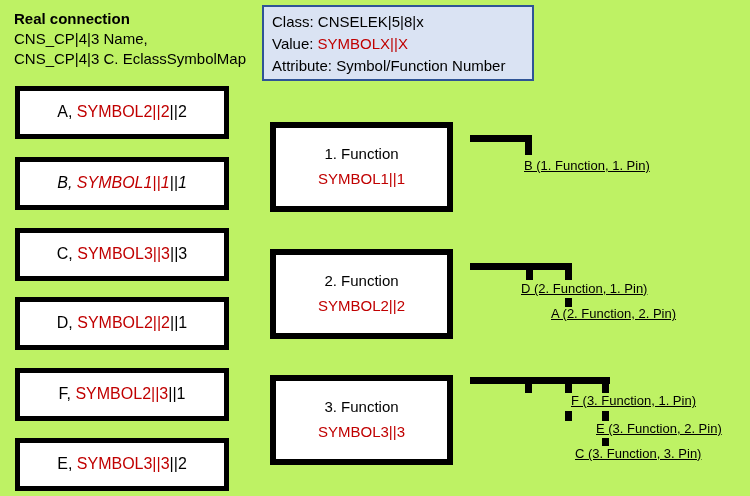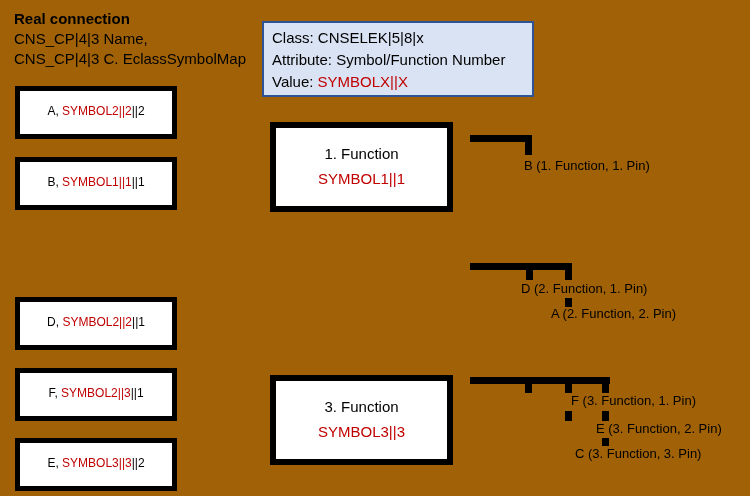--- a/index.html
+++ b/index.html
@@ -1,89 +1,97 @@
 <!DOCTYPE html>
 <html><head>
 <meta charset="utf-8">
 <style>
   html,body { margin:0; padding:0; background:#fff; }
   .canvas {
-    position:relative; width:750px; height:496px; background:#a16207;
+    position:relative; width:750px; height:496px; background:#bef264;
     font-family:"Liberation Sans", sans-serif; color:#000; overflow:hidden;
   }
   
   .hdr { position:absolute; left:14px; top:9px; font-size:15px; line-height:20px; }
   .hdr .t { font-weight:bold; }
   
   .info {
     position:absolute; left:262px; top:5px; width:272px; height:76px;
     box-sizing:border-box; background:#DAE3F3; border:2px solid #2F5496;
-    padding:4px 24px 0 8px; font-size:15px; line-height:22px;margin-top:16px;
+    padding:4px 24px 0 8px; font-size:15px; line-height:22px;
   }
   .red { color:#C00000; }
   
   .cbox {
-    position:absolute; left:15px; width:162px; height:53px;
+    position:absolute; left:15px; width:214px; height:53px;
     box-sizing:border-box; border:5px solid #000; background:#fff;
-    text-align:center; line-height:41px; font-size:12px; white-space:nowrap;
+    text-align:center; line-height:41px; font-size:16px; white-space:nowrap;
   }
   
   .fbox {
     position:absolute; left:270px; width:183px; height:90px;
     box-sizing:border-box; border:6px solid #000; background:#fff;
     text-align:center; font-size:15px; line-height:25px; padding-top:13px;
   }
   
   .bar, .tick { position:absolute; background:#000; }
-  .plabel { position:absolute; font-size:13px; white-space:nowrap; color:#000; }
+  .plabel { position:absolute; font-size:13px; white-space:nowrap; color:#000;text-decoration:underline; }
 </style>
 </head>
 <body>
 
 <div class="canvas">
 
   <div class="hdr">
     <div class="t">Real connection</div>
     <div>CNS_CP|4|3 Name,</div>
     <div>CNS_CP|4|3 C. EclassSymbolMap</div>
   </div>
 
   <div class="info">
     <div>Class: CNSELEK|5|8|x</div>
-    <div>Attribute: Symbol/Function Number</div>
     <div>
       <span>Value:</span>
       <span class="red">SYMBOLX||X</span>
     </div>
+    <div>Attribute: Symbol/Function Number</div>
   </div>
 
   <div class="cbox" style="top:86px;">
     <span>A,</span>
     <span class="red">SYMBOL2||2</span><span>||2</span>
   </div>
-  <div class="cbox" style="top:157px;">
+  <div class="cbox" style="top:157px;font-style:italic;">
     <span>B,</span>
     <span class="red">SYMBOL1||1</span><span>||1</span>
+  </div>
+  <div class="cbox" style="top:228px;">
+    <span>C,</span>
+    <span class="red">SYMBOL3||3</span><span>||3</span>
   </div>
   <div class="cbox" style="top:297px;">
     <span>D,</span>
     <span class="red">SYMBOL2||2</span><span>||1</span>
   </div>
   <div class="cbox" style="top:368px;">
     <span>F,</span>
     <span class="red">SYMBOL2||3</span><span>||1</span>
   </div>
   <div class="cbox" style="top:438px;">
     <span>E,</span>
     <span class="red">SYMBOL3||3</span><span>||2</span>
   </div>
 
   <div class="fbox" style="top:122px;">
     <div>1. Function</div>
     <div class="red">SYMBOL1||1</div>
+  </div>
+  <div class="fbox" style="top:249px;">
+    <div>2. Function</div>
+    <div class="red">SYMBOL2||2</div>
   </div>
   <div class="fbox" style="top:375px;">
     <div>3. Function</div>
     <div class="red">SYMBOL3||3</div>
   </div>
 
   <div class="bar" style="left:470px; top:135px; width:62px; height:7px;"></div>
   <div class="tick" style="left:525px; top:135px; width:7px; height:20px;"></div>
   <div class="plabel" style="left:524px; top:158px;">B (1. Function, 1. Pin)</div>
 

